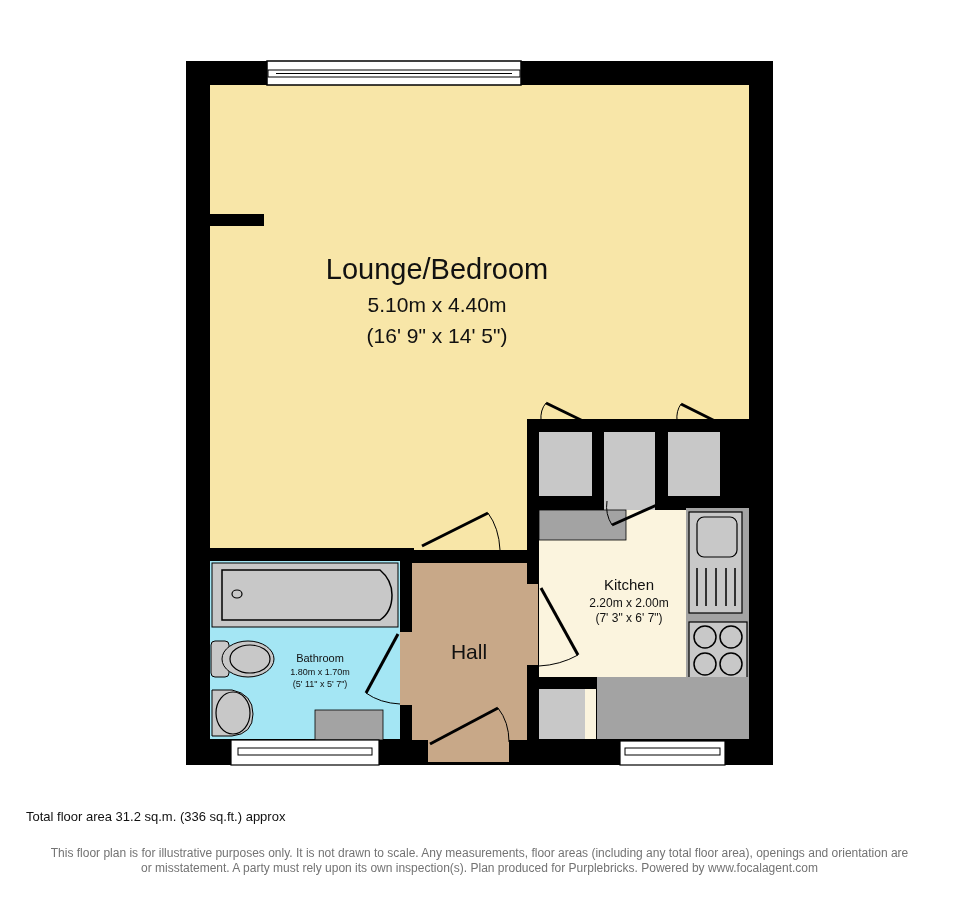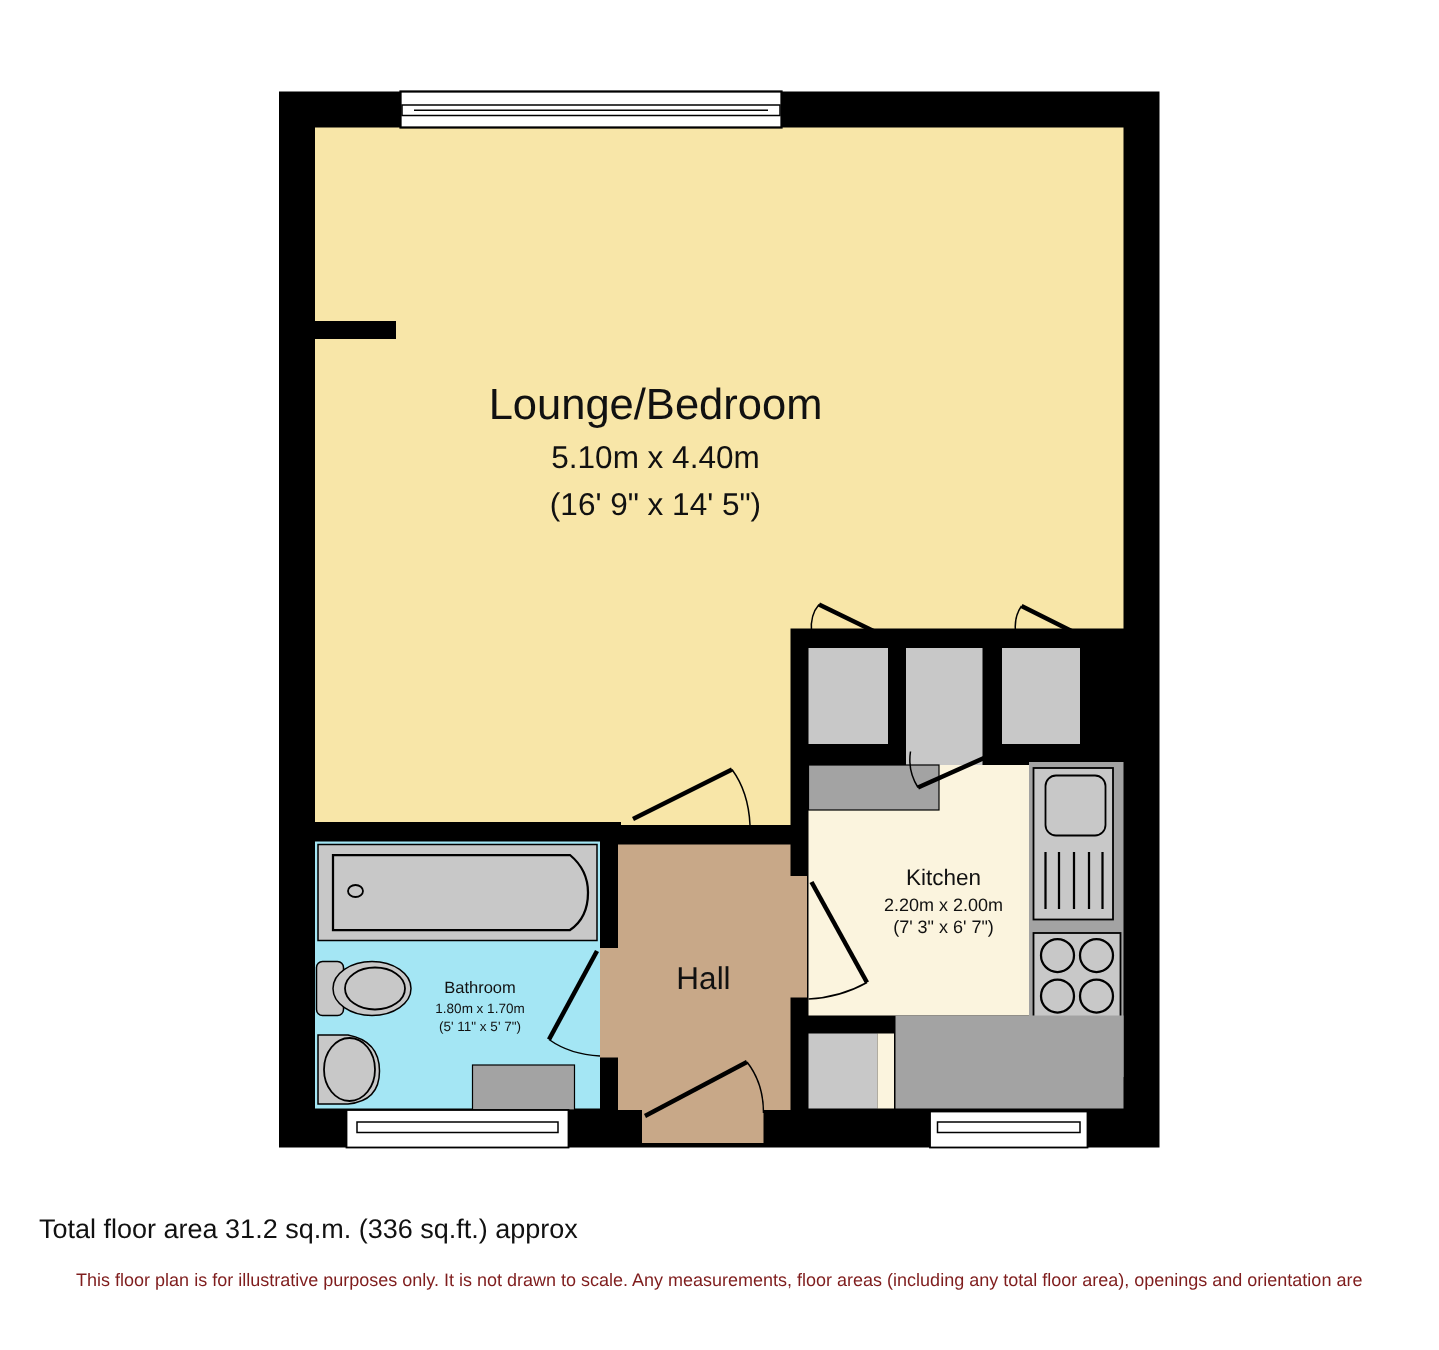--- a/index.html
+++ b/index.html
@@ -1,20 +1,20 @@
 <!DOCTYPE html>
 <html><head>
 <meta charset="utf-8">
 <style>
   html, body { margin:0; padding:0; background:#ffffff; }
   body { width:959px; height:900px; position:relative; overflow:hidden; font-family:"Liberation Sans", sans-serif; }
   #plan { position:absolute; left:0; top:0; }
   .room-label { font-family:"Liberation Sans", sans-serif; fill:#111; text-anchor:middle; }
-  #total-area { position:absolute; left:26px; top:809px; font-size:18px; color:#111; font-family:"Liberation Sans", sans-serif; }
-  #disclaimer { position:absolute; left:0; width:959px; top:846px; font-size:12px; line-height:14.5px; color:#7f1d1d; text-align:center; font-family:"Liberation Sans", sans-serif; }
+  #total-area { position:absolute; left:26px; top:809px; font-size:13px; color:#111; font-family:"Liberation Sans", sans-serif; }
+  #disclaimer { position:absolute; left:0; width:959px; top:846px; font-size:12px; line-height:14.5px; color:#737373; text-align:center; font-family:"Liberation Sans", sans-serif; }
   #disclaimer div { white-space:nowrap; }
 </style>
 </head>
 <body>
 
 <svg id="plan" width="959" height="800" viewBox="0 0 959 800">
 
   <rect x="186" y="61" width="587" height="704" fill="#000"></rect>
 
   <polygon points="210,85 749,85 749,419 527,419 527,550 414,550 414,548 210,548" fill="#F8E6A8"></polygon>
@@ -138,13 +138,14 @@
   <text class="room-label" x="320" y="662" font-size="11">Bathroom</text>
   <text class="room-label" x="320" y="675" font-size="9">1.80m x 1.70m</text>
   <text class="room-label" x="320" y="687" font-size="9">(5' 11" x 5' 7")</text>
 
   <text class="room-label" x="469" y="659" font-size="21">Hall</text>
 </svg>
 
 <div id="total-area">Total floor area 31.2 sq.m. (336 sq.ft.) approx</div>
 <div id="disclaimer">
   <div>This floor plan is for illustrative purposes only. It is not drawn to scale. Any measurements, floor areas (including any total floor area), openings and orientation are</div>
+  <div>or misstatement. A party must rely upon its own inspection(s). Plan produced for Purplebricks. Powered by www.focalagent.com</div>
 </div>
 
 </body></html>

